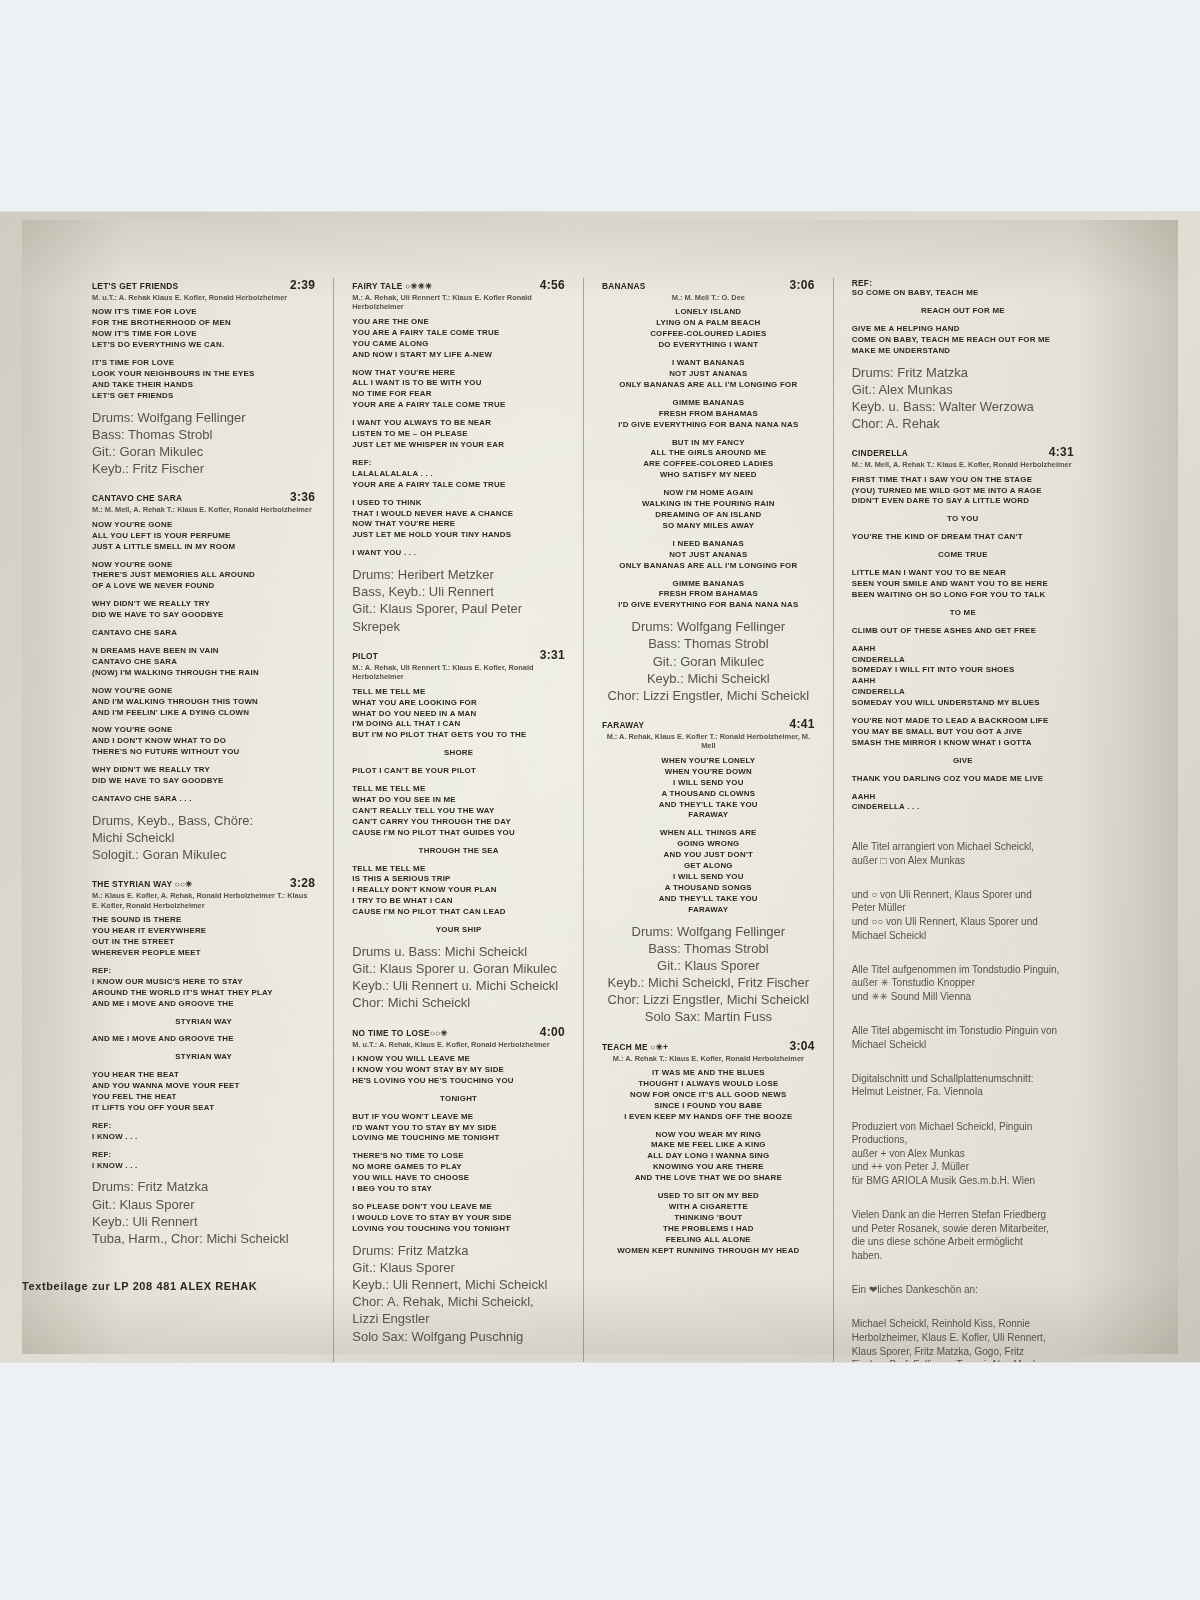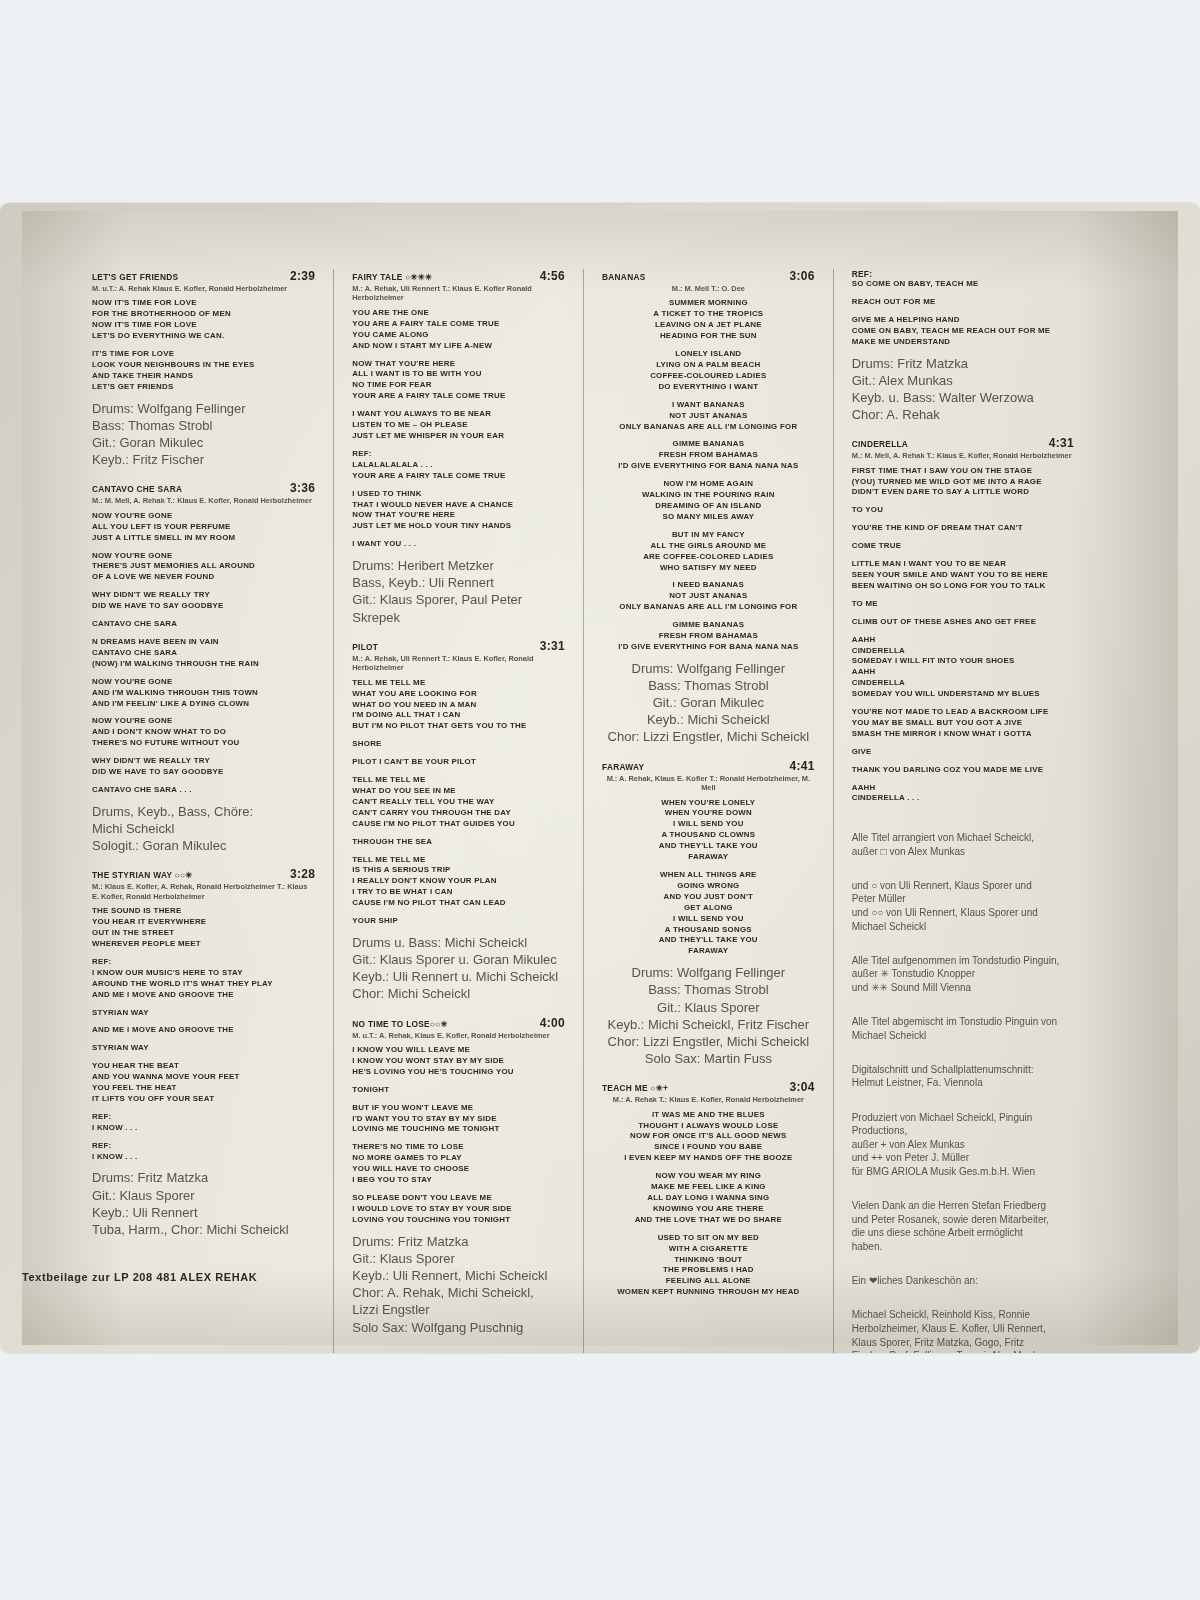--- a/index.html
+++ b/index.html
@@ -6,27 +6,26 @@
     margin: 0;
     padding: 0;
     background: #edf0f4;
     width: 1200px;
     height: 1600px;
     font-family: "Liberation Sans", sans-serif;
   }
   #sheet-wrap {
     position: absolute;
     left: 0;
-    top: 203px;
+    top: 212px;
     width: 1200px;
     height: 1150px;
     background: linear-gradient(135deg, #cfccc2 0%, #d9d6cc 28%, #e1ded4 55%, #d7d4ca 80%, #c9c6bc 100%);
     overflow: hidden;
     box-shadow: 0 0 0 1px rgba(0,0,0,0.06);
-    border-radius: 9px;
   }
   #sheet-inner {
     position: absolute;
     left: 22px;
     top: 8px;
     right: 22px;
     bottom: 8px;
     background: linear-gradient(100deg, #e6e3d9 0%, #eceadf 40%, #e7e4da 70%, #dedbd1 100%);
   }
   .vignette {
@@ -82,21 +81,21 @@
   .lyric-block {
     font-size: 7.9px;
     font-weight: bold;
     line-height: 1.38;
     letter-spacing: 0.25px;
     text-transform: uppercase;
     color: #2b2922;
     margin-bottom: 7px;
     white-space: pre-line;
   }
-  .lyric-block.right { text-align: left; }
+  .lyric-block.right { text-align: center; }
   .personnel {
     font-size: 13px;
     line-height: 1.32;
     color: #57534a;
     margin-top: 4px;
     margin-bottom: 4px;
     white-space: pre-line;
   }
   .notes {
     font-size: 10px;
@@ -335,42 +334,38 @@
       </div>
 
       <div class="col">
         <div class="track">
           <div class="track-head">
             <span class="track-title">BANANAS</span>
             <span class="track-time">3:06</span>
           </div>
           <div class="credits">M.: M. Mell
 T.: O. Dee</div>
-          <div class="lyric-block">SUMMER MORNING
-A TICKET TO THE TROPICS
-LEAVING ON A JET PLANE
-HEADING FOR THE SUN</div>
           <div class="lyric-block">LONELY ISLAND
 LYING ON A PALM BEACH
 COFFEE-COLOURED LADIES
 DO EVERYTHING I WANT</div>
           <div class="lyric-block">I WANT BANANAS
 NOT JUST ANANAS
 ONLY BANANAS ARE ALL I'M LONGING FOR</div>
           <div class="lyric-block">GIMME BANANAS
 FRESH FROM BAHAMAS
 I'D GIVE EVERYTHING FOR BANA NANA NAS</div>
+          <div class="lyric-block">BUT IN MY FANCY
+ALL THE GIRLS AROUND ME
+ARE COFFEE-COLORED LADIES
+WHO SATISFY MY NEED</div>
           <div class="lyric-block">NOW I'M HOME AGAIN
 WALKING IN THE POURING RAIN
 DREAMING OF AN ISLAND
 SO MANY MILES AWAY</div>
-          <div class="lyric-block">BUT IN MY FANCY
-ALL THE GIRLS AROUND ME
-ARE COFFEE-COLORED LADIES
-WHO SATISFY MY NEED</div>
           <div class="lyric-block">I NEED BANANAS
 NOT JUST ANANAS
 ONLY BANANAS ARE ALL I'M LONGING FOR</div>
           <div class="lyric-block">GIMME BANANAS
 FRESH FROM BAHAMAS
 I'D GIVE EVERYTHING FOR BANA NANA NAS</div>
           <div class="personnel">Drums: Wolfgang Fellinger
 Bass: Thomas Strobl
 Git.: Goran Mikulec
 Keyb.: Michi Scheickl

